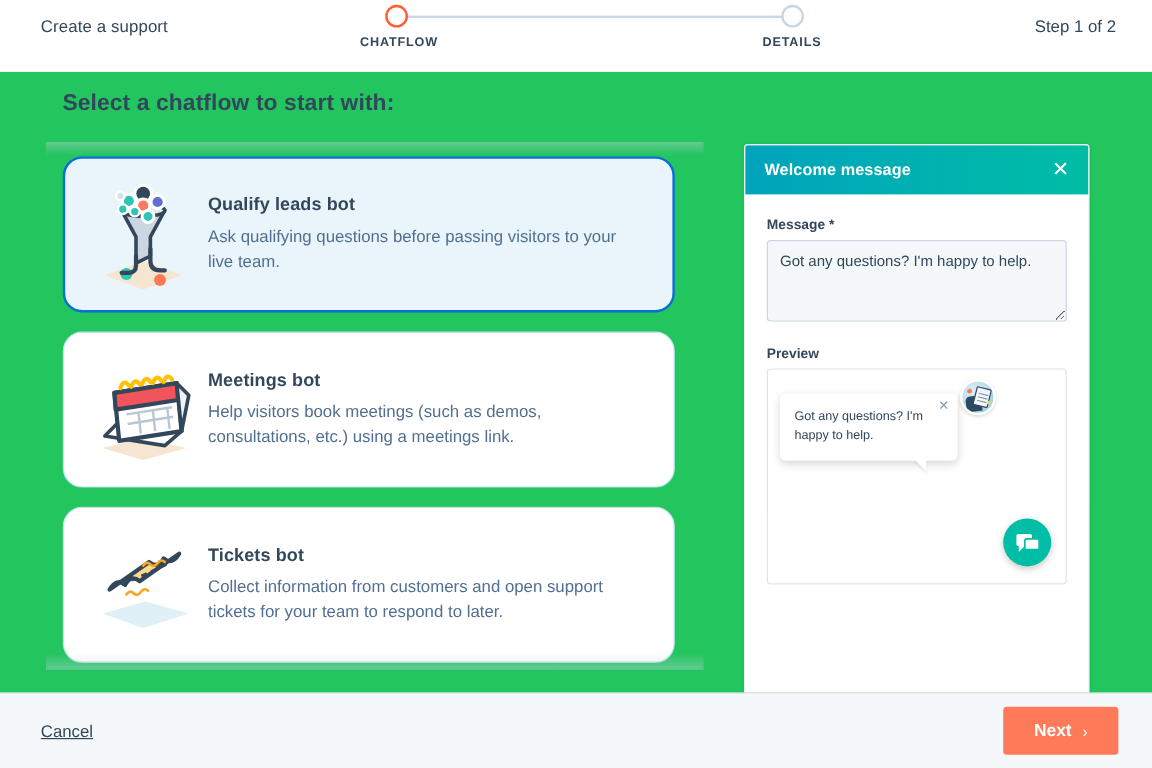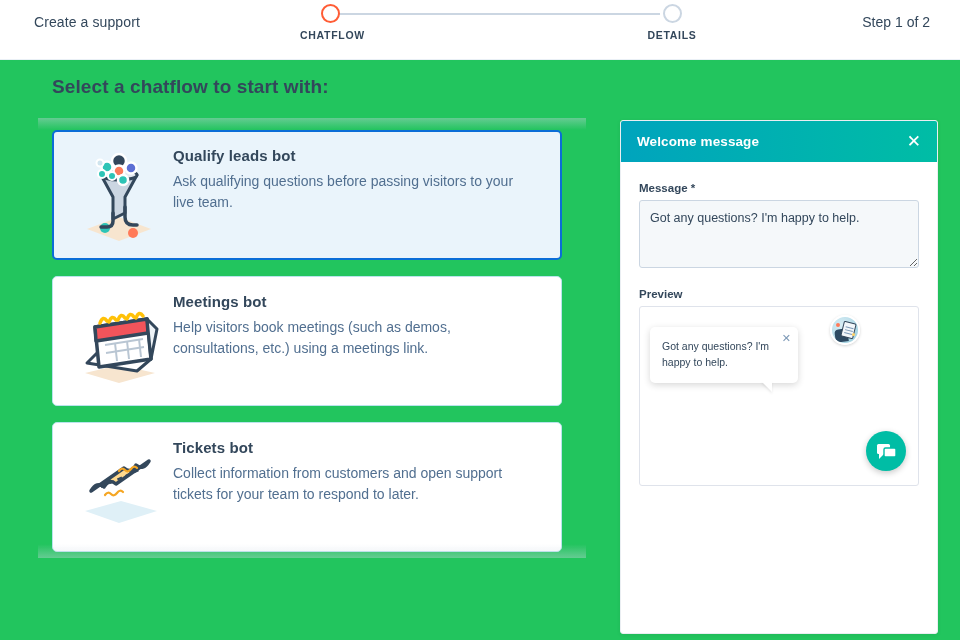--- a/index.html
+++ b/index.html
@@ -54,21 +54,21 @@
     width: 330px; height: 2px;
     background: #cbd6e2;
   }
   .step {
     position: absolute;
     top: 0;
     width: 60px;
     text-align: center;
   }
   .step.step-1 { left: 0px; }
-  .step.step-2 { left: 342px; }
+  .step.step-2 { left: 330px; }
   .step-dot {
     width: 19px; height: 19px;
     border-radius: 50%;
     background: #ffffff;
     margin: 0 auto;
     border: 2.5px solid #cbd6e2;
   }
   .step.active .step-dot {
     border-color: #ff5c35;
     border-width: 2.5px;
@@ -128,24 +128,24 @@
     overflow-y: auto;
     padding: 12px 0 14px 0;
   }
   .chatflow-list::-webkit-scrollbar { width: 0px; }
 
   .chatflow-card {
     position: relative;
     width: 510px;
     margin: 0 0 16px 14px;
     border: 1px solid #b9e4ec;
-    border-radius: 5px;
+    border-radius: 16px;
     background: #ffffff;
     display: flex;
-    align-items: flex-start;
+    align-items: center;
     padding: 16px 18px;
     min-height: 116px;
     cursor: pointer;
   }
   .chatflow-card.selected {
     border: 2px solid #0b6dd7;
     background: #eaf4fb;
     padding: 15px 17px;
   }
 
@@ -167,21 +167,21 @@
     font-size: 14px;
     color: #516f90;
     line-height: 1.5;
     max-width: 350px;
   }
 
   
   .preview-panel {
     position: absolute;
     left: 620px; top: 60px;
-    width: 318px; height: 514px;
+    width: 288px; height: 514px;
     background: #ffffff;
     border: 1px solid #eaeef2;
     border-radius: 3px;
     box-shadow: 0 1px 4px rgba(0,0,0,.07);
     display: flex;
     flex-direction: column;
     overflow: hidden;
   }
   .preview-header {
     flex: 0 0 41px;
@@ -527,14 +527,21 @@
             </svg>
           </div>
 
         </div>
       </div>
 
     </div>
 
   </div>
 
+  <div class="wizard-footer">
+    <span class="footer-cancel">Cancel</span>
+    <button class="btn-next">
+      <span>Next</span>
+      <span class="chev">›</span>
+    </button>
+  </div>
 
 </div>
 
 </body></html>

